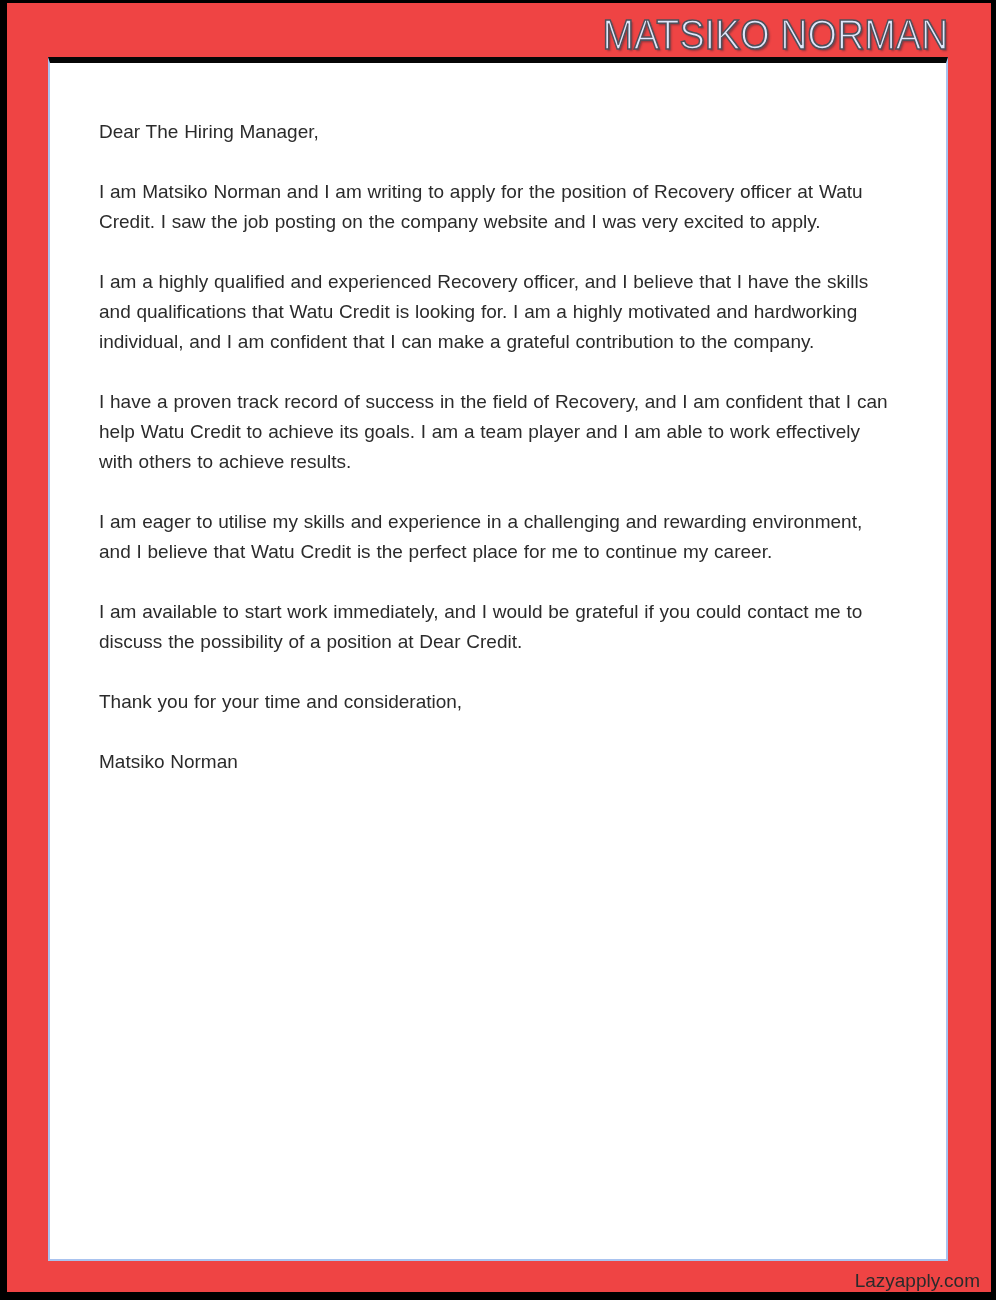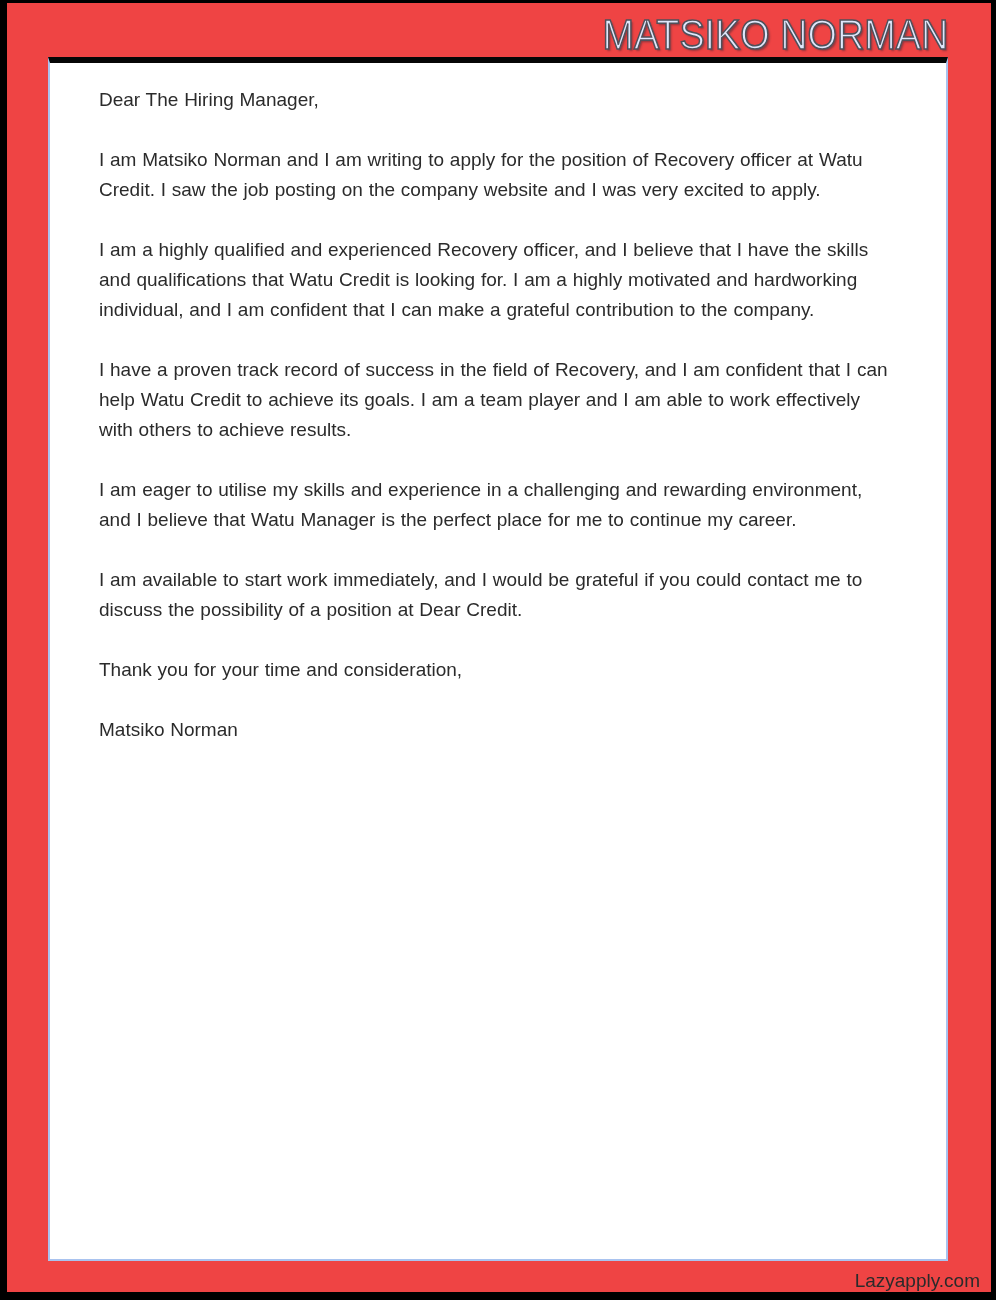--- a/index.html
+++ b/index.html
@@ -38,21 +38,21 @@
   }
   .page {
     position: absolute;
     left: 41px; top: 54px;
     width: 900px; height: 1204px;
     background: #ffffff;
     border-top: 6px solid #060606;
     border-left: 2px solid #a9c3ef;
     border-right: 2px solid #a9c3ef;
     border-bottom: 2px solid #a9c3ef;
-    padding: 22px 54px 0 49px;
+    padding: 54px 54px 0 49px;
   }
   .page p {
     font-size: 19px;
     line-height: 30px;
     color: #2b2b2b;
     margin-bottom: 30px;
     word-spacing: 0.5px;
   }
   .page p.signature { margin-bottom: 10px; }
   .page p.date-line { color: #1e82e8; margin-bottom: 0; }
@@ -75,21 +75,21 @@
 
   <div class="page">
     <p>Dear The Hiring Manager,</p>
 
     <p>I am Matsiko Norman and I am writing to apply for the position of Recovery officer at Watu Credit. I saw the job posting on the company website and I was very excited to apply.</p>
 
     <p>I am a highly qualified and experienced Recovery officer, and I believe that I have the skills and qualifications that Watu Credit is looking for. I am a highly motivated and hardworking individual, and I am confident that I can make a grateful contribution to the company.</p>
 
     <p>I have a proven track record of success in the field of Recovery, and I am confident that I can help Watu Credit to achieve its goals. I am a team player and I am able to work effectively with others to achieve results.</p>
 
-    <p>I am eager to utilise my skills and experience in a challenging and rewarding environment, and I believe that Watu Manager is the perfect place for me to continue my career.</p>
+    <p>I am eager to utilise my skills and experience in a challenging and rewarding environment, and I believe that Watu Credit is the perfect place for me to continue my career.</p>
 
     <p>I am available to start work immediately, and I would be grateful if you could contact me to discuss the possibility of a position at Dear Credit.</p>
 
     <p>Thank you for your time and consideration,</p>
 
     <p class="signature">Matsiko Norman</p>
 
   </div>
 
   <div class="watermark">Lazyapply.com</div>

